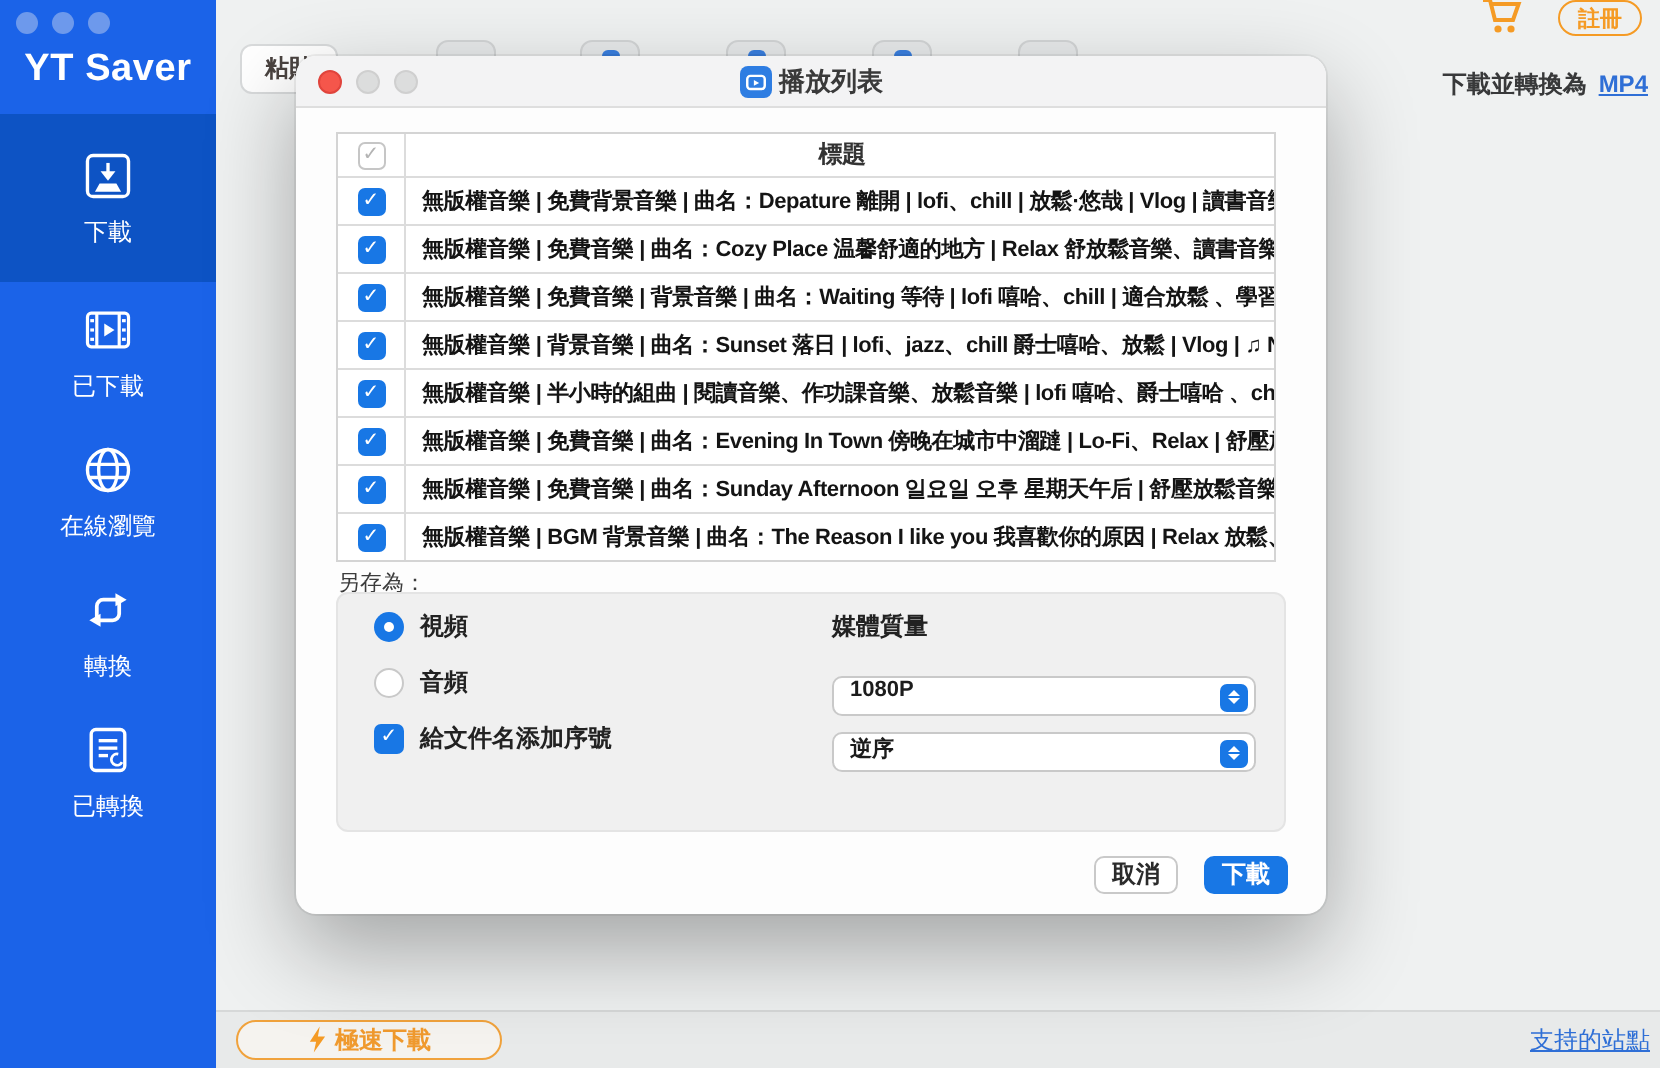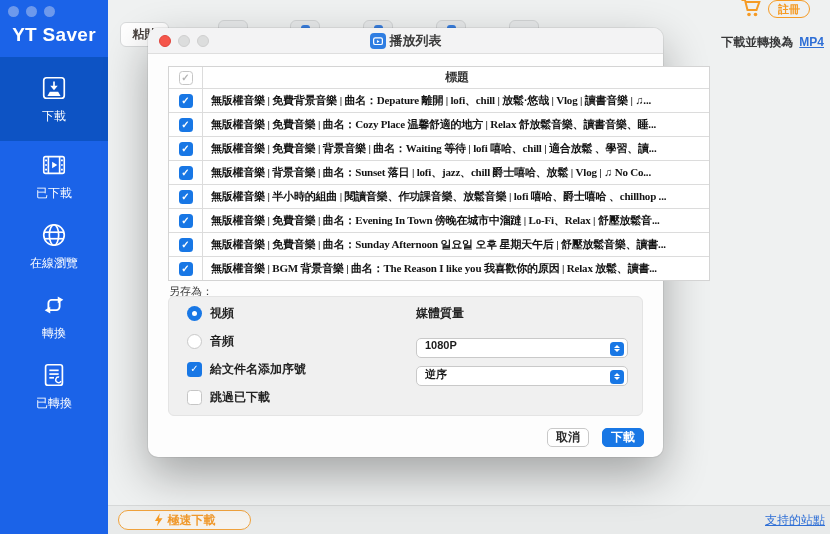--- a/index.html
+++ b/index.html
@@ -17,38 +17,38 @@
   .nav-item.active { height:84px; background:#0d53c4; }
   .nav-item .lbl { font-size:12px; }
   .nav-item svg { display:block; }
 
   
   .main { position:absolute; left:108px; top:0; right:0; bottom:0; background:#eff1f1; }
   .btn-paste { position:absolute; left:12px; top:22px; width:49px; height:25px; background:#fff; border:1px solid #d8dadb; border-radius:6px; font-size:12px; font-weight:bold; color:#4a4340; display:flex; align-items:center; justify-content:center; }
   .ghost-btn { position:absolute; top:20px; width:30px; height:26px; background:#e7e9ea; border:1px solid #d3d5d6; border-radius:6px; display:flex; justify-content:center; }
   .ghost-btn .dot { width:9px; height:9px; margin-top:4px; border-radius:3px; background:#3a7fe0; }
   .cart { position:absolute; right:68px; top:-3px; }
-  .btn-register { position:absolute; right:20px; top:0px; width:42px; height:18px; border:1.5px solid #f59b25; border-radius:9px; color:#f59b25; font-size:11px; font-weight:bold; display:flex; align-items:center; justify-content:center; background:transparent; }
+  .btn-register { position:absolute; right:9px; top:0px; width:42px; height:18px; border:1.5px solid #f59b25; border-radius:9px; color:#f59b25; font-size:11px; font-weight:bold; display:flex; align-items:center; justify-content:center; background:transparent; }
   .convert-line { position:absolute; right:6px; top:34px; font-size:12px; font-weight:bold; color:#38393a; }
   .convert-line a { color:#2f6fd6; text-decoration:underline; margin-left:6px; cursor:pointer; }
   .bottom-bar { position:absolute; left:0; right:0; bottom:0; height:29px; background:#e8eaea; border-top:1px solid #d6d8d8; }
   .btn-turbo { position:absolute; left:10px; top:4px; width:133px; height:20px; border:1px solid #f0a23c; border-radius:10px; background:rgba(255,250,242,.55); color:#f09a2e; font-size:12px; font-weight:bold; display:flex; align-items:center; justify-content:center; gap:5px; }
   .link-sites { position:absolute; right:5px; top:6px; font-size:12px; color:#2f6fd6; text-decoration:underline; cursor:pointer; }
 
   
   .modal { position:absolute; left:148px; top:28px; width:515px; height:429px; background:#fdfdfd; border-radius:10px; box-shadow:0 18px 45px rgba(0,0,0,.32), 0 0 0 1px rgba(0,0,0,.06); z-index:5; }
   .titlebar { position:relative; height:26px; background:#f3f3f4; border-bottom:1px solid #dedede; border-radius:10px 10px 0 0; display:flex; align-items:center; justify-content:center; gap:4px; }
   .lights { position:absolute; left:11px; top:7px; display:flex; gap:7px; }
   .lights i { width:12px; height:12px; border-radius:50%; }
   .light-close { background:#f5564b; border:.5px solid #e0443c; }
   .light-dim { background:#dcdddd; border:.5px solid #cfcfcf; }
   .title-icon { width:16px; height:16px; background:#2e7de2; border-radius:4px; display:flex; align-items:center; justify-content:center; }
   .modal-title { font-size:13px; font-weight:bold; color:#3a3a3a; }
 
-  .ptable { position:absolute; left:20px; top:38px; width:542px; border:1px solid #d4d4d4; background:#fff;font-family:Liberation Serif, serif; }
+  .ptable { position:absolute; left:20px; top:38px; width:470px; border:1px solid #d4d4d4; background:#fff; }
   .prow { display:flex; align-items:center; height:24px; border-top:1px solid #dcdcdc; }
   .prow.head { height:21px; border-top:none; background:#fff; }
   .cell-chk { width:34px; align-self:stretch; border-right:1px solid #dcdcdc; display:flex; align-items:center; justify-content:center; flex:none; }
   .cell-title { flex:1; overflow:hidden; white-space:nowrap; font-size:11px; font-weight:600; color:#141414; padding:0 6px 0 8px; letter-spacing:-.2px; }
   .prow.head .cell-title { text-align:center; font-size:12px; color:#333; font-weight:600; }
   .chk { width:14px; height:14px; border-radius:3.5px; display:flex; align-items:center; justify-content:center; font-size:10px; line-height:1; }
   .chk.on { background:#1877e5; color:#fff; }
   .chk.on::after { content:"✓"; font-weight:bold; }
   .chk.gray { background:#fff; border:1px solid #c6c6c6; color:#b4b4b4; }
   .chk.gray::after { content:"✓"; font-weight:bold; }
@@ -280,24 +280,20 @@
           <span class="opt-label">視頻</span>
         </div>
         <div class="radio-row">
           <span class="radio unsel"></span>
           <span class="opt-label">音頻</span>
         </div>
         <div class="chk-row">
           <span class="chk on"></span>
           <span class="opt-label">給文件名添加序號</span>
         </div>
-        <div class="chk-row">
-          <span class="chk off"></span>
-          <span class="opt-label">跳過已下載</span>
-        </div>
       </div>
       <div class="opt-right">
         <div class="quality-label">媒體質量</div>
         <div class="select">
           <span>1080P</span>
           <span class="stepper">
               <i class="tri-up"></i>
               <i class="tri-down"></i>
             </span>
         </div>

